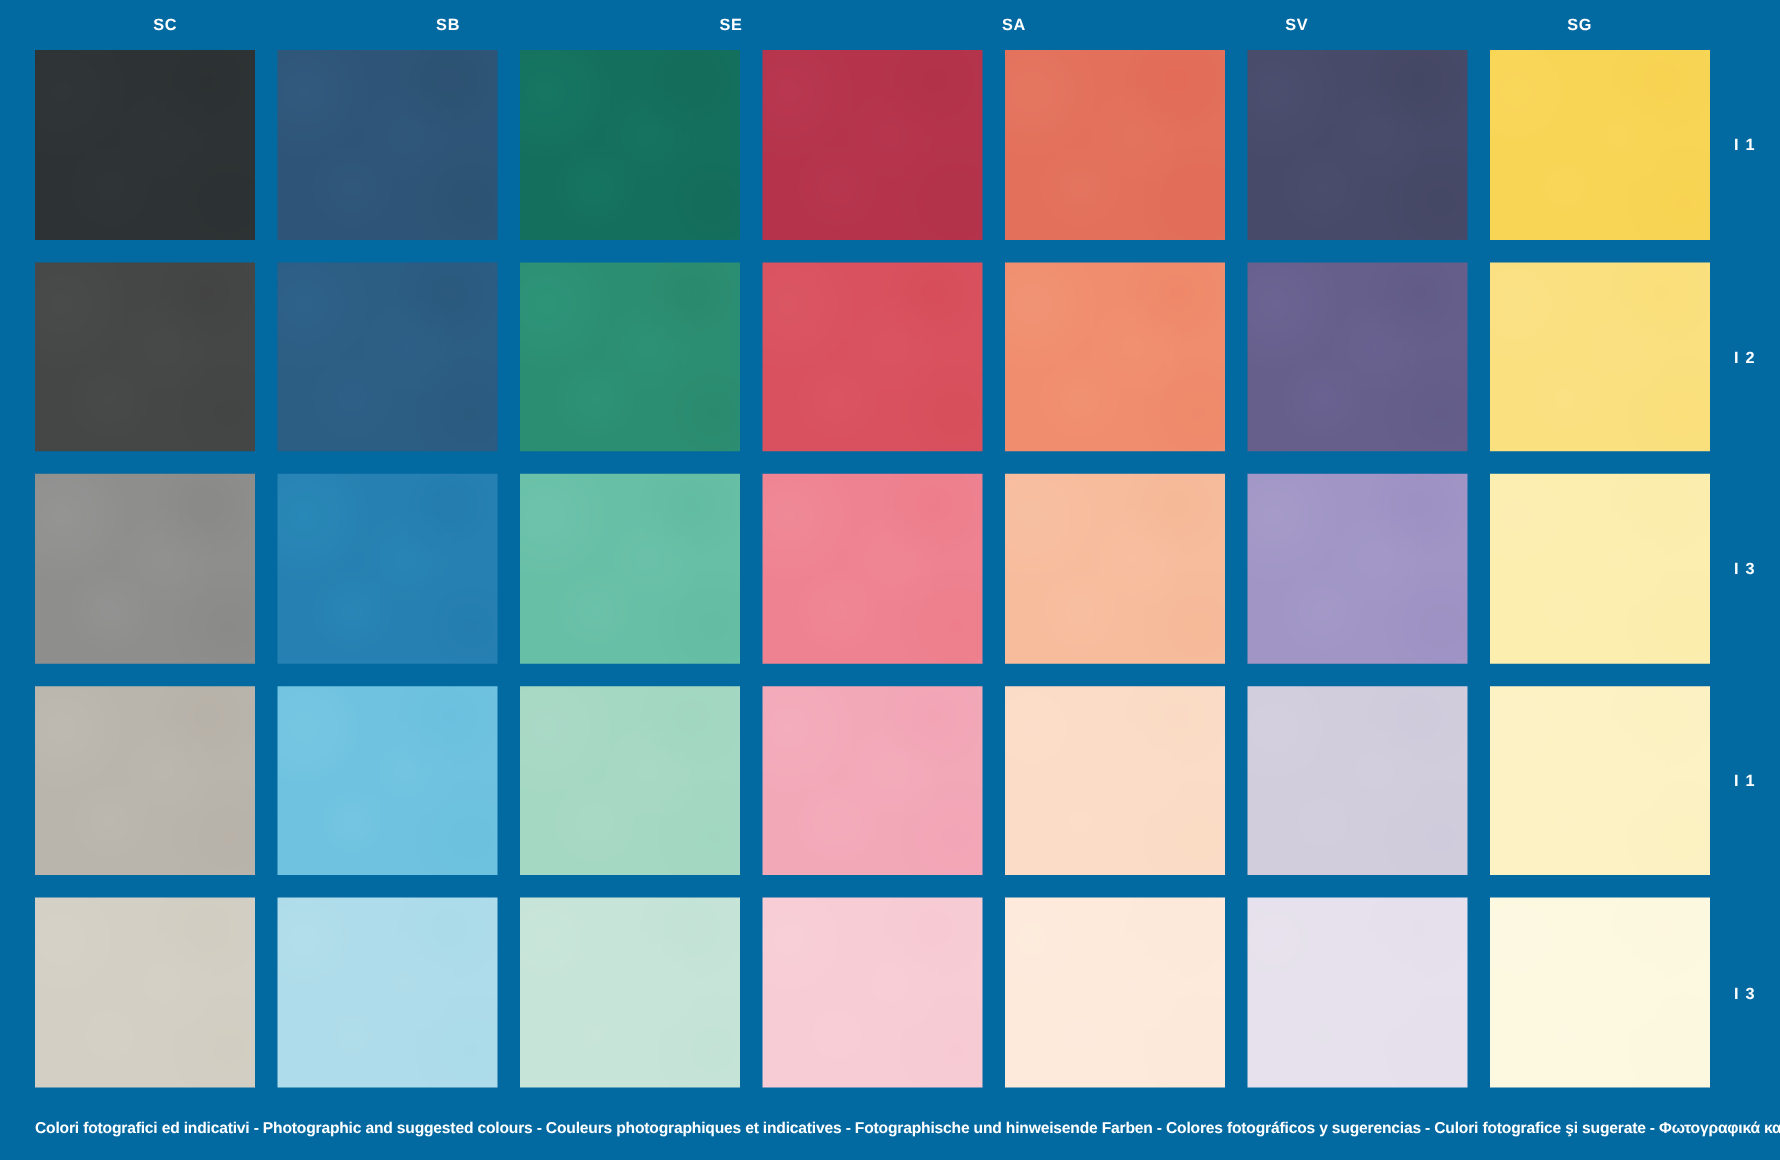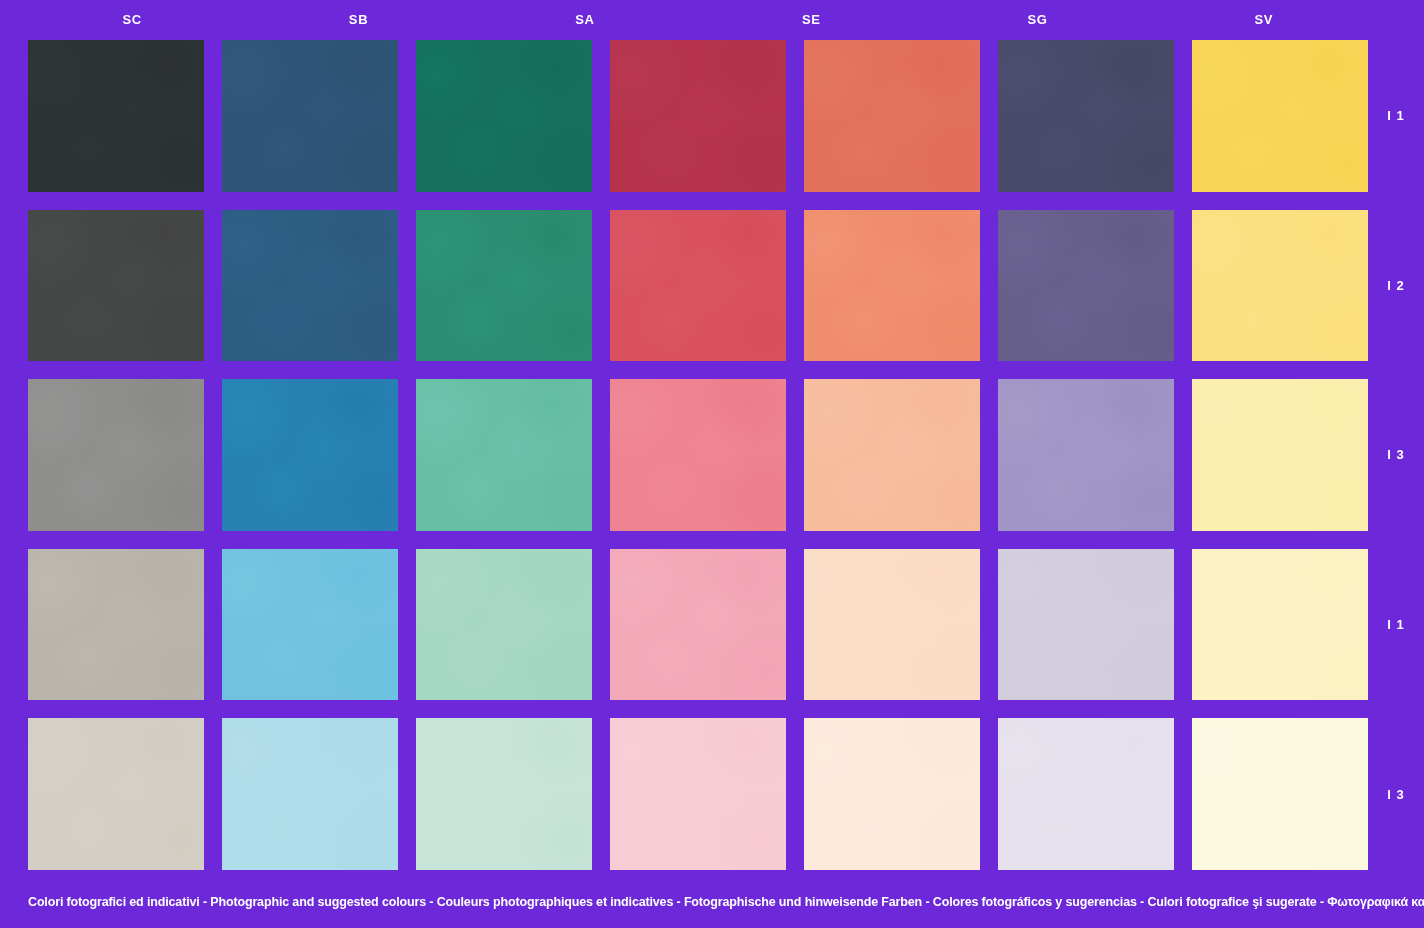--- a/index.html
+++ b/index.html
@@ -118,29 +118,29 @@
     font-size: 12.5px;
     font-weight: bold;
     color: #ffffff;
     letter-spacing: -0.15px;
     white-space: nowrap;
   }
 </style>
 </head>
 <body>
 
-<div id="page" style="background: #6d28d9;">
+<div id="page" style="background: #0369a1;">
 
   <div id="header-row">
       <div class="col-header">SC</div>
       <div class="col-header">SB</div>
+      <div class="col-header">SE</div>
       <div class="col-header">SA</div>
-      <div class="col-header">SE</div>
+      <div class="col-header">SV</div>
       <div class="col-header">SG</div>
-      <div class="col-header">SV</div>
     </div>
 
   <div id="swatch-grid">
       <div class="swatch-row">
         <div class="swatch" style="background: rgb(45, 50, 52);"></div>
         <div class="swatch" style="background: rgb(46, 85, 119);"></div>
         <div class="swatch" style="background: rgb(20, 112, 93);"></div>
         <div class="swatch" style="background: rgb(181, 52, 76);"></div>
         <div class="swatch" style="background: rgb(227, 112, 91);"></div>
         <div class="swatch" style="background: rgb(71, 74, 104);"></div>

